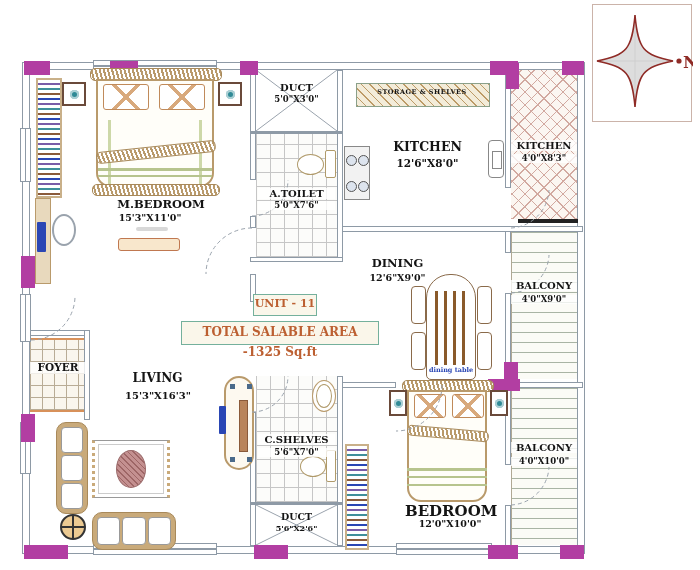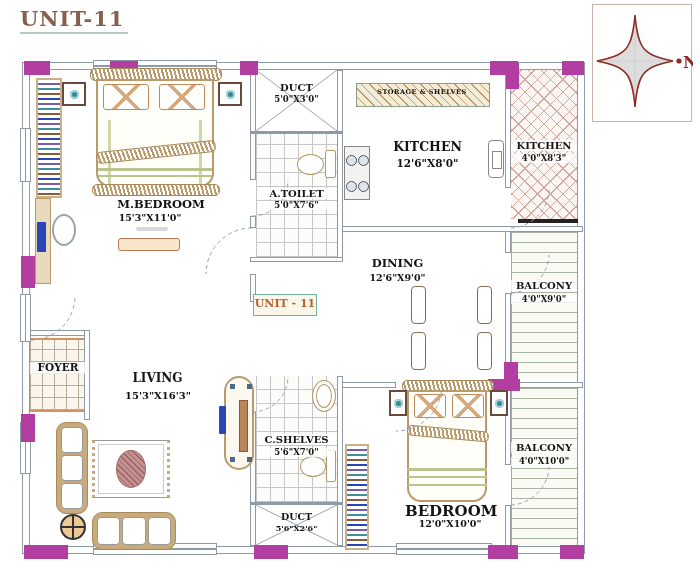--- a/index.html
+++ b/index.html
@@ -54,21 +54,20 @@
   .arcsvg{position:absolute;left:0;top:0;z-index:5;pointer-events:none;}
   .tag{position:absolute;background:var(--blue);border-radius:1px;z-index:5;}
   .box{position:absolute;z-index:7;border:1px solid var(--boxBorder);background:#faf6ea;color:var(--boxText);
        font-weight:bold;text-align:center;}
 </style>
 </head>
 <body>
 
 <div class="stage">
 
-  <div class="title">UNIT-11</div>
 
   <div class="abs" style="left:592px;top:4px;width:100px;height:118px;border:1px solid #cbb3a9;z-index:7;">
     <svg width="100" height="118">
       <line x1="4" y1="56" x2="80" y2="56" stroke="#8a8a8a" stroke-width="0.8"></line>
       <line x1="42" y1="10" x2="42" y2="102" stroke="#8a8a8a" stroke-width="0.8"></line>
       <path d="M42 10 C45 44 50 50 80 56 C50 62 45 68 42 102 C39 68 34 62 4 56 C34 50 39 44 42 10 Z" fill="#d7d7d7" fill-opacity="0.85" stroke="var(--red)" stroke-width="1.5"></path>
       <circle cx="86" cy="56" r="2.6" fill="var(--red)"></circle>
       <text x="90" y="63" font-size="17" font-weight="bold" fill="var(--red)" font-family="DejaVu Serif, serif">N</text>
     </svg>
   </div>
@@ -195,20 +194,25 @@
     <span style="position:absolute;left:21px;top:6px;width:5px;height:5px;background:#4a6a8a;display:block;"></span>
     <span style="position:absolute;left:4px;top:79px;width:5px;height:5px;background:#4a6a8a;display:block;"></span>
     <span style="position:absolute;left:21px;top:79px;width:5px;height:5px;background:#4a6a8a;display:block;"></span>
   </div>
   <div class="tag" style="left:219px;top:406px;width:7px;height:28px;"></div>
 
   <div class="furn chair" style="left:411px;top:286px;width:15px;height:38px;"></div>
   <div class="furn chair" style="left:411px;top:332px;width:15px;height:38px;"></div>
   <div class="furn chair" style="left:477px;top:286px;width:15px;height:38px;"></div>
   <div class="furn chair" style="left:477px;top:332px;width:15px;height:38px;"></div>
+  <div class="furn" style="left:426px;top:274px;width:50px;height:106px;border:1.5px solid var(--darkTan);border-radius:24px 24px 5px 5px;background:#fff;">
+    <span style="position:absolute;left:8px;top:16px;width:33px;height:74px;display:block;
+          background:repeating-linear-gradient(90deg,#8a5a2a 0 3px,#fff 3px 9px);"></span>
+    <span class="rlabel" style="left:0;top:92px;width:100%;font-size:6.5px;color:var(--blue);background:none;">dining table</span>
+  </div>
 
   <div class="rope" style="left:402px;top:380px;width:90px;height:10px;"></div>
   <div class="furn bedbody" style="left:407px;top:390px;width:80px;height:112px;"></div>
   <div class="furn" style="left:407px;top:468px;width:80px;height:3px;background:#b7c48e;"></div>
   <div class="furn" style="left:407px;top:476px;width:80px;height:2px;background:#b7c48e;"></div>
   <div class="furn" style="left:407px;top:484px;width:80px;height:2px;background:#b7c48e;"></div>
   <div class="furn pillow" style="left:414px;top:394px;width:32px;height:24px;"></div>
   <div class="furn pillow" style="left:452px;top:394px;width:32px;height:24px;"></div>
   <div class="rope" style="left:407px;top:428px;width:80px;height:9px;transform:rotate(5deg);"></div>
   <div class="furn nstand" style="left:389px;top:390px;width:18px;height:26px;"></div>
@@ -248,20 +252,21 @@
   <div class="rlabel onpat" style="left:511px;top:140px;width:66px;font-size:10px;">KITCHEN</div>
   <div class="rlabel onpat" style="left:511px;top:154px;width:66px;font-size:8.5px;">4'0"X8'3"</div>
 
   <div class="rlabel onpat" style="left:511px;top:280px;width:66px;font-size:10px;">BALCONY</div>
   <div class="rlabel onpat" style="left:511px;top:295px;width:66px;font-size:8.5px;">4'0"X9'0"</div>
 
   <div class="rlabel" style="left:360px;top:257px;width:75px;font-size:11.5px;">DINING</div>
   <div class="rlabel" style="left:360px;top:273px;width:75px;font-size:9.5px;">12'6"X9'0"</div>
 
   <div class="box" style="left:253px;top:294px;width:62px;height:20px;font-size:11px;line-height:18px;">UNIT - 11</div>
+  <div class="box" style="left:181px;top:321px;width:196px;height:22px;font-size:12px;line-height:20px;">TOTAL SALABLE AREA -1325 Sq.ft</div>
 
   <div class="rlabel onpat" style="left:30px;top:362px;width:56px;font-size:10.5px;">FOYER</div>
 
   <div class="rlabel" style="left:120px;top:372px;width:75px;font-size:12px;">LIVING</div>
   <div class="rlabel" style="left:116px;top:390px;width:84px;font-size:10px;">15'3"X16'3"</div>
 
   <div class="rlabel onpat" style="left:258px;top:434px;width:77px;font-size:10px;">C.SHELVES</div>
   <div class="rlabel onpat" style="left:258px;top:448px;width:77px;font-size:8.5px;">5'6"X7'0"</div>
 
   <div class="rlabel" style="left:256px;top:512px;width:81px;font-size:9.5px;">DUCT</div>

